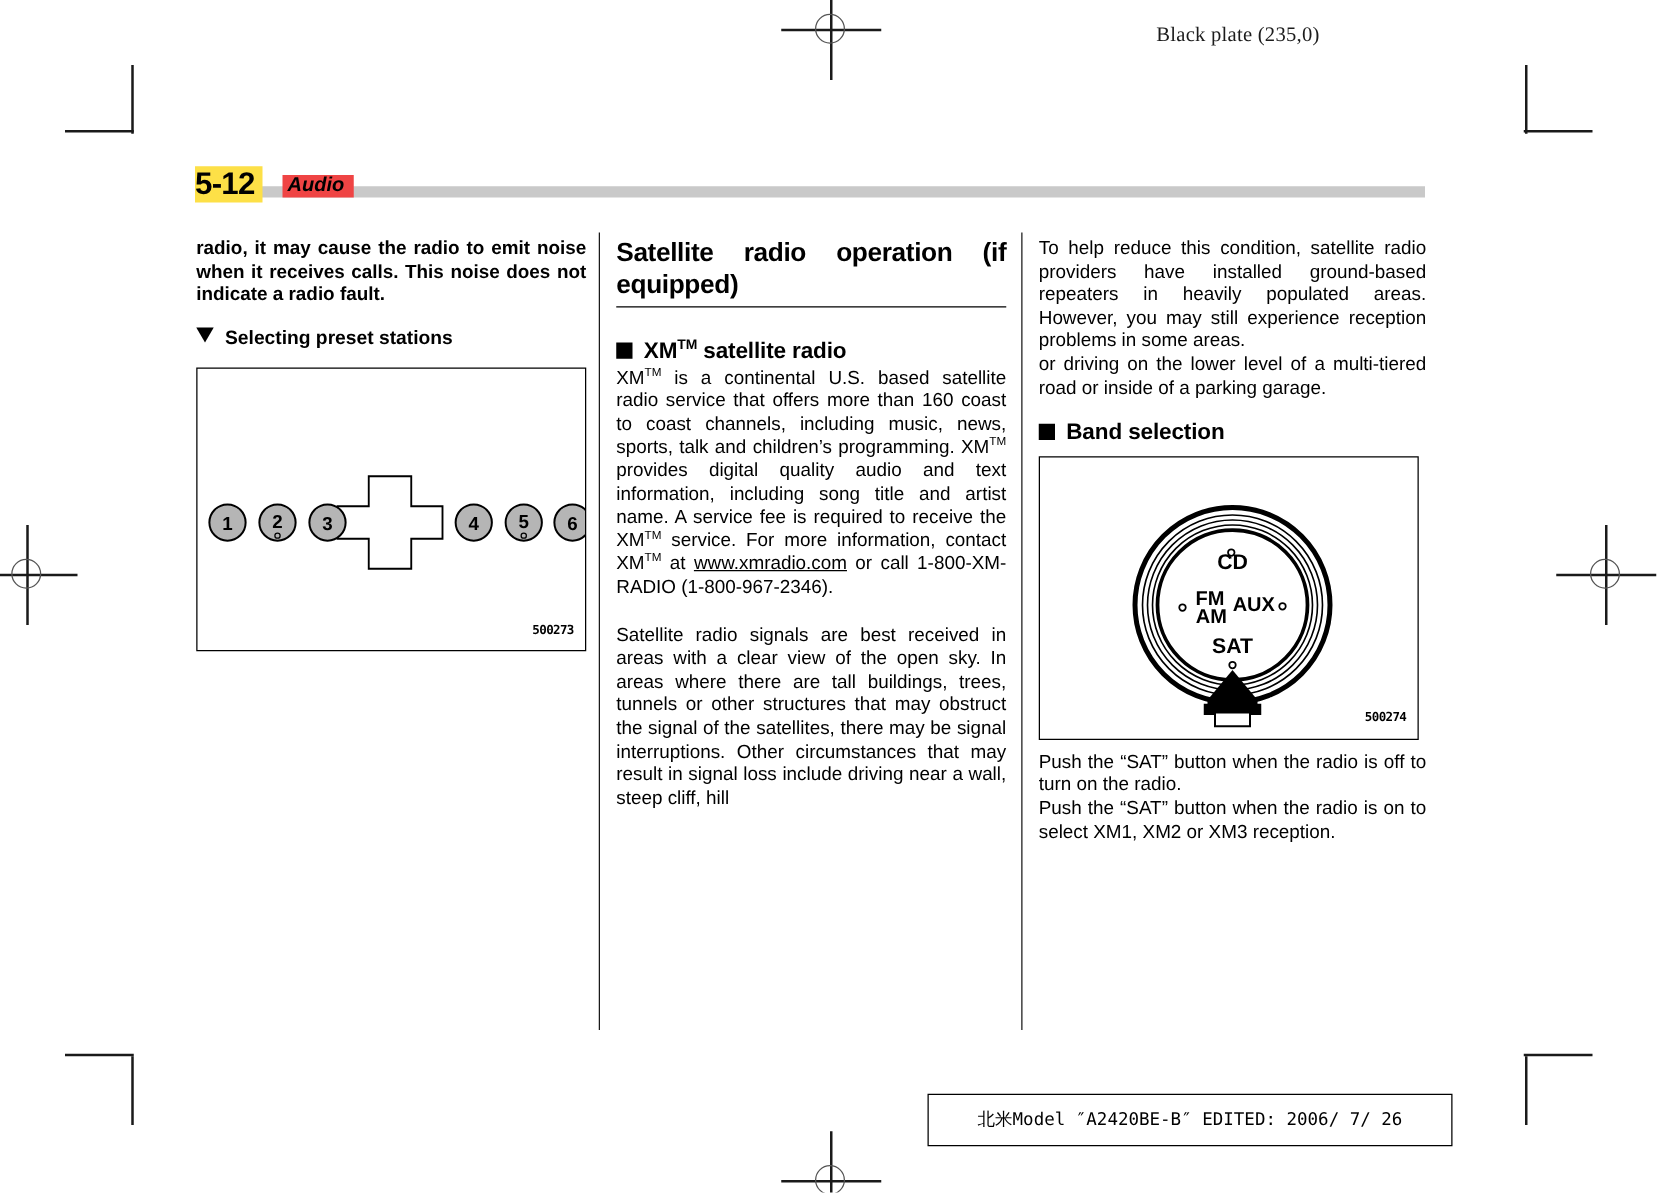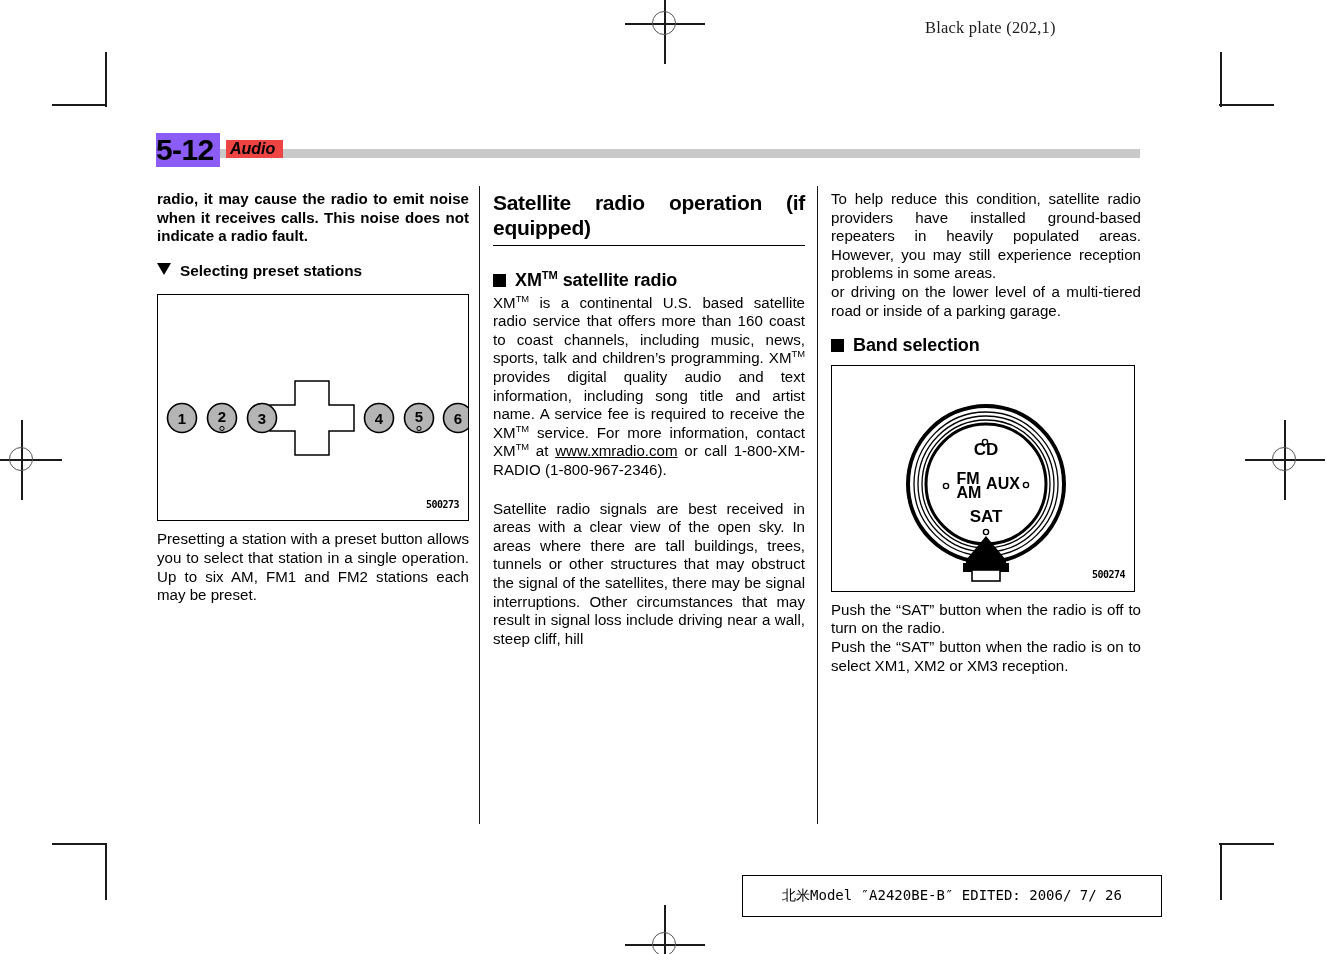--- a/index.html
+++ b/index.html
@@ -93,24 +93,24 @@
     left: 0;
     top: 16px;
     width: 984px;
     height: 9px;
     background: #c9c9c9;
   }
   .page-head .pg-num {
     position: absolute;
     left: 0;
     top: 0;
-    font-size: 30px;
+    font-size: 25px;
     font-weight: bold;
     letter-spacing: -0.6px;
-    background: #8b5cf6;
+    background: #fde047;
     padding-right: 6px;
     z-index: 2;
   }
   .page-head .sect {
     position: absolute;
     left: 70px;
     top: 7px;
     font-size: 16px;
     font-weight: bold;
     font-style: italic;
@@ -273,21 +273,21 @@
 
 <div class="crop vert  crop-tl-v"></div>
 <div class="crop horiz crop-tl-h"></div>
 <div class="crop vert  crop-tr-v"></div>
 <div class="crop horiz crop-tr-h"></div>
 <div class="crop vert  crop-bl-v"></div>
 <div class="crop horiz crop-bl-h"></div>
 <div class="crop vert  crop-br-v"></div>
 <div class="crop horiz crop-br-h"></div>
 
-<div class="black-plate">Black plate (202,1)</div>
+<div class="black-plate">Black plate (235,0)</div>
 
 <div class="page-head">
   <div class="rule"></div>
   <div class="pg-num">5-12</div>
   <div class="sect">Audio</div>
 </div>
 
 <div class="col-divider div-1"></div>
 <div class="col-divider div-2"></div>
 
@@ -333,21 +333,20 @@
       <g>
         <circle cx="300" cy="123" r="14.5" fill="#b5b5b5" stroke="#000" stroke-width="1.6"></circle>
         <text x="300" y="129" text-anchor="middle" font-family="Liberation Sans, sans-serif" font-size="15" font-weight="bold" fill="#000">6</text>
       </g>
     </svg>
     <div class="fig-num">500273</div>
   </div>
 
   <div class="gap-sm"></div>
 
-  <div class="para">Presetting a station with a preset button allows you to select that station in a single operation. Up to six AM, FM1 and FM2 stations each may be preset.</div>
 </div>
 
 <div class="col col-2">
 
   <div class="h-main">Satellite radio operation (if equipped)</div>
 
   <div class="gap-sm"></div>
 
 
   <div class="gap"></div>

